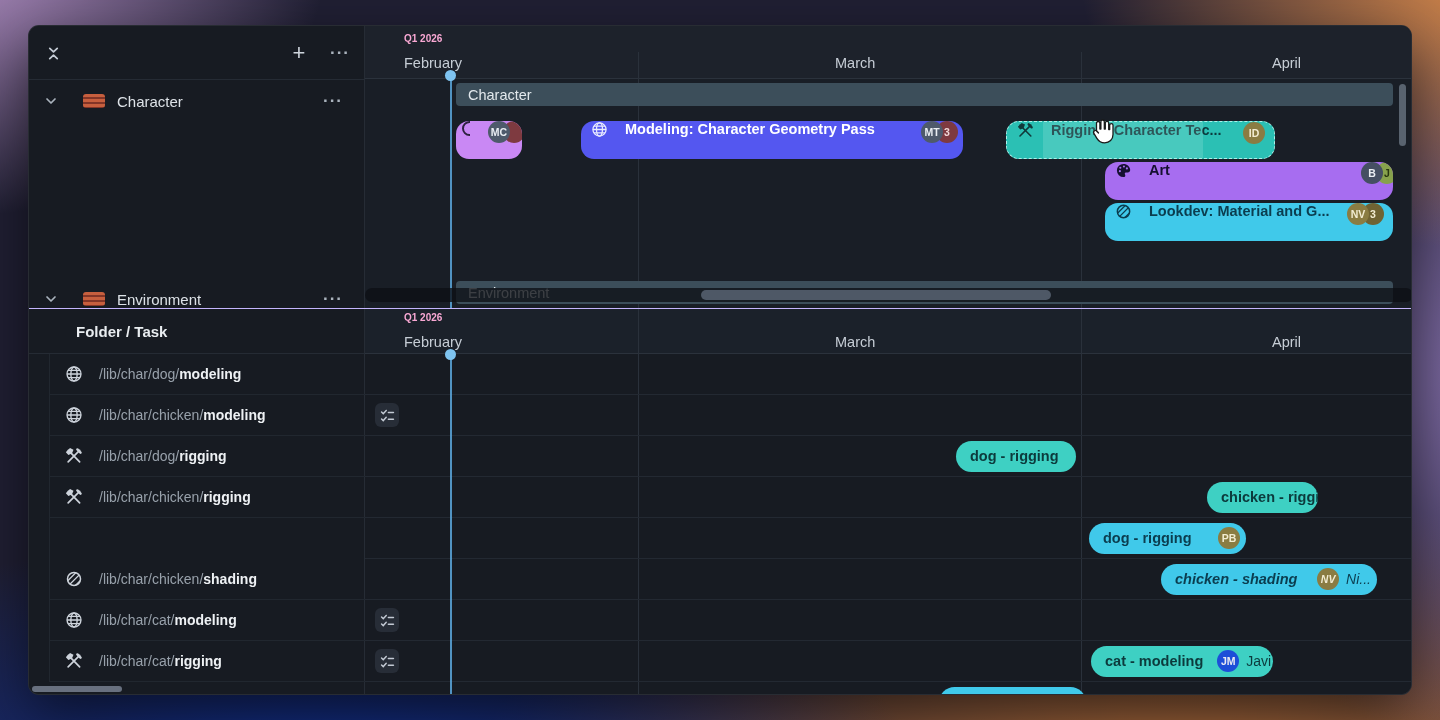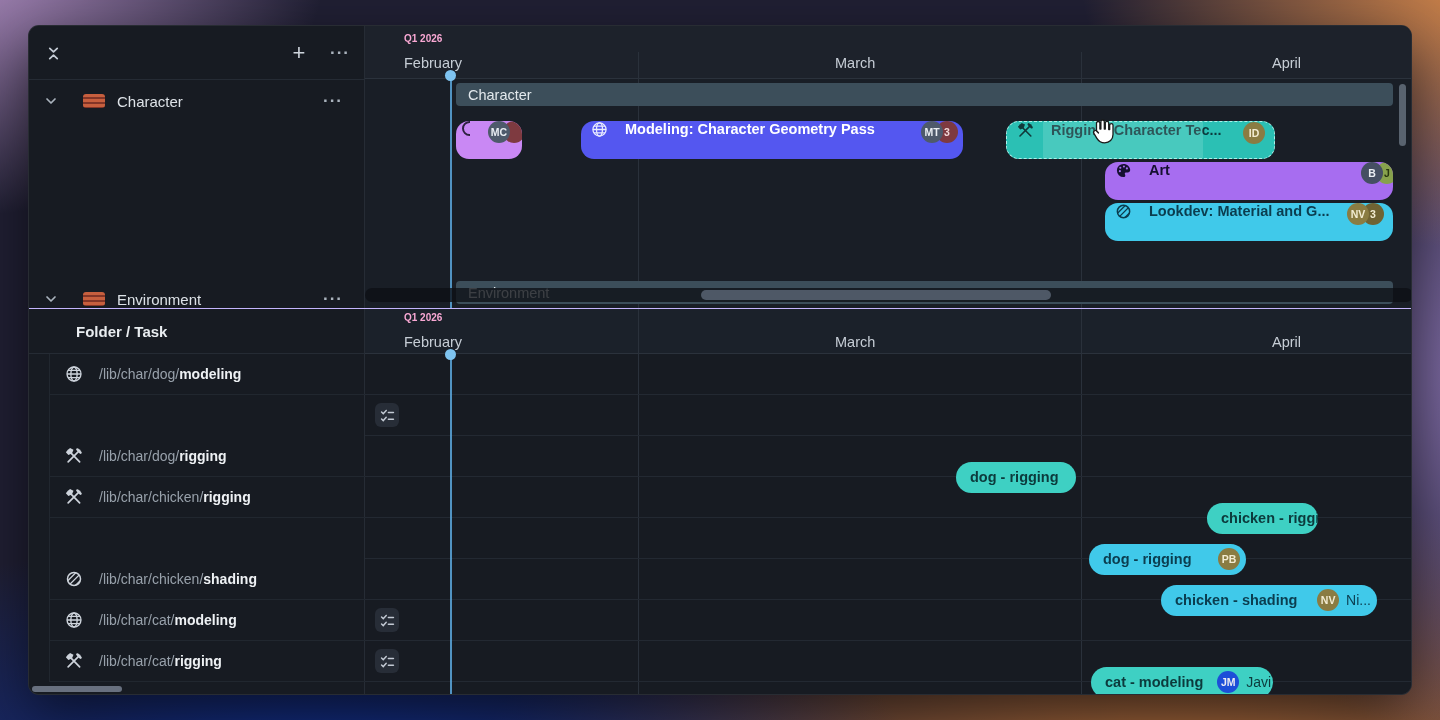--- a/index.html
+++ b/index.html
@@ -68,21 +68,21 @@
   .brow .ric { width:18px; height:18px; margin-left:16px; color:#cdd3db; flex:0 0 auto; }
   .rpath { margin-left:16px; font-size:14px; color:#98a1ab; white-space:nowrap; overflow:hidden; }
   .rpath b { color:#eef1f4; font-weight:bold; }
 
   .bp-gantt { position:absolute; left:336px; top:0; width:1048px; height:388px; overflow:hidden; }
   .bhead { position:absolute; left:0; top:0; width:100%; height:45px; background:#1b212a; border-bottom:1px solid #2b323c; }
   .grow { position:absolute; left:0; width:1048px; height:41px; border-bottom:1px solid #232932; }
   .chkbtn { position:absolute; width:24px; height:24px; background:#272d37; border-radius:6px; display:flex; align-items:center; justify-content:center; cursor:pointer; }
   .chkbtn svg { width:17px; height:17px; color:#c3cad4; }
 
-  .bpill { position:absolute; height:31px; border-radius:15.5px; display:flex; align-items:center; gap:7px; padding:0 6px 1px 14px; font-size:14.5px; font-weight:bold; overflow:hidden; white-space:nowrap; cursor:pointer;margin-top:21px; }
+  .bpill { position:absolute; height:31px; border-radius:15.5px; display:flex; align-items:center; gap:7px; padding:0 6px 1px 14px; font-size:14.5px; font-weight:bold; overflow:hidden; white-space:nowrap; cursor:pointer; }
   .bpill.teal { background:#3ed0c3; color:#0c3a3c; }
   .bpill.cyan { background:#40c9ea; color:#0b3d4f; }
   .assignee { font-weight:normal; font-size:14px; }
 
   .cursor-hand { position:absolute; z-index:50; pointer-events:none; }
 </style>
 </head>
 <body>
 
 <div class="desktop"></div>
@@ -232,20 +232,28 @@
       <div class="gutter"></div>
 
       <div class="brow" style="top:45px;">
         <svg class="ric" viewBox="0 0 16 16" fill="none" stroke="currentColor" stroke-width="1.2">
             <circle cx="8" cy="8" r="6.2"></circle>
             <ellipse cx="8" cy="8" rx="2.8" ry="6.2"></ellipse>
             <path d="M1.8 8h12.4M2.7 4.8h10.6M2.7 11.2h10.6"></path>
           </svg>
         <span class="rpath"><span>/lib/char/dog/</span><b>modeling</b></span>
       </div>
+      <div class="brow" style="top:86px;">
+        <svg class="ric" viewBox="0 0 16 16" fill="none" stroke="currentColor" stroke-width="1.2">
+            <circle cx="8" cy="8" r="6.2"></circle>
+            <ellipse cx="8" cy="8" rx="2.8" ry="6.2"></ellipse>
+            <path d="M1.8 8h12.4M2.7 4.8h10.6M2.7 11.2h10.6"></path>
+          </svg>
+        <span class="rpath"><span>/lib/char/chicken/</span><b>modeling</b></span>
+      </div>
       <div class="brow" style="top:168px;">
         <svg class="ric" viewBox="0 0 16 16" fill="none" stroke="currentColor" stroke-width="1.5" stroke-linecap="round">
             <path d="M2.8 13.2L13 3"></path>
             <path d="M3 3l10 10.2"></path>
             <path d="M1.8 4.6L4.6 1.8l2 1-1 2.4-2.4 1z" fill="currentColor"></path>
             <path d="M11 2.2l2.8 2.8" stroke-width="2.2"></path>
           </svg>
         <span class="rpath"><span>/lib/char/chicken/</span><b>rigging</b></span>
       </div>
       <div class="brow" style="top:127px;">
@@ -342,21 +350,21 @@
         <span>dog - rigging</span>
       </div>
       <div class="bpill teal" style="left:842px; top:173px; width:111px; padding-right:0;">
         <span>chicken - riggi</span>
       </div>
       <div class="bpill cyan" style="left:724px; top:214px; width:157px;">
         <span>dog - rigging</span>
         <span class="sp"></span>
         <span class="av olive">PB</span>
       </div>
-      <div class="bpill cyan" style="left:796px; top:255px; width:216px;">
+      <div class="bpill cyan" style="left:796px; top:255px; width:216px;font-style:italic;">
         <span>chicken - shading</span>
         <span class="sp"></span>
         <span class="av olive">NV</span>
         <span class="assignee">Ni...</span>
       </div>
       <div class="bpill teal" style="left:726px; top:337px; width:182px;">
         <span>cat - modeling</span>
         <span class="sp"></span>
         <span class="av plum">JM</span>
         <span class="assignee">Javi...</span>

